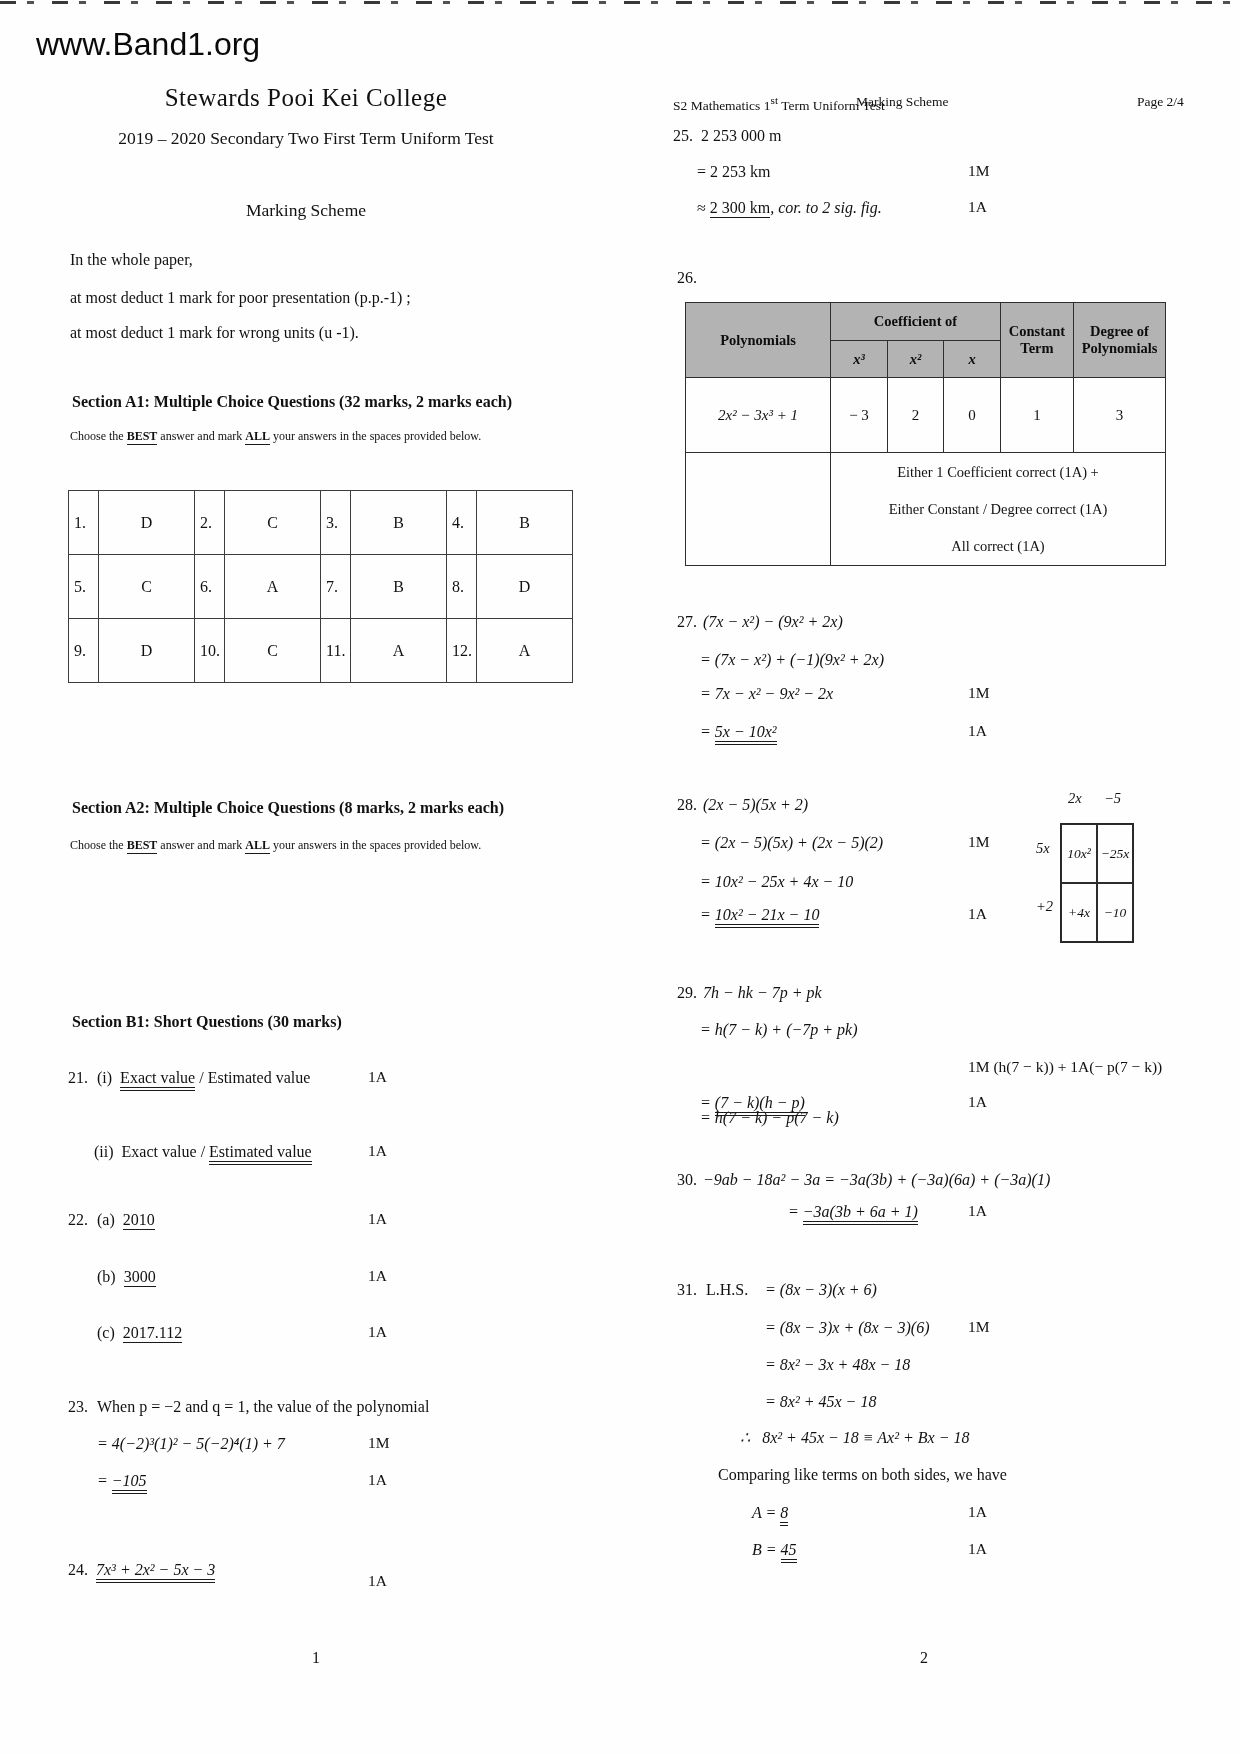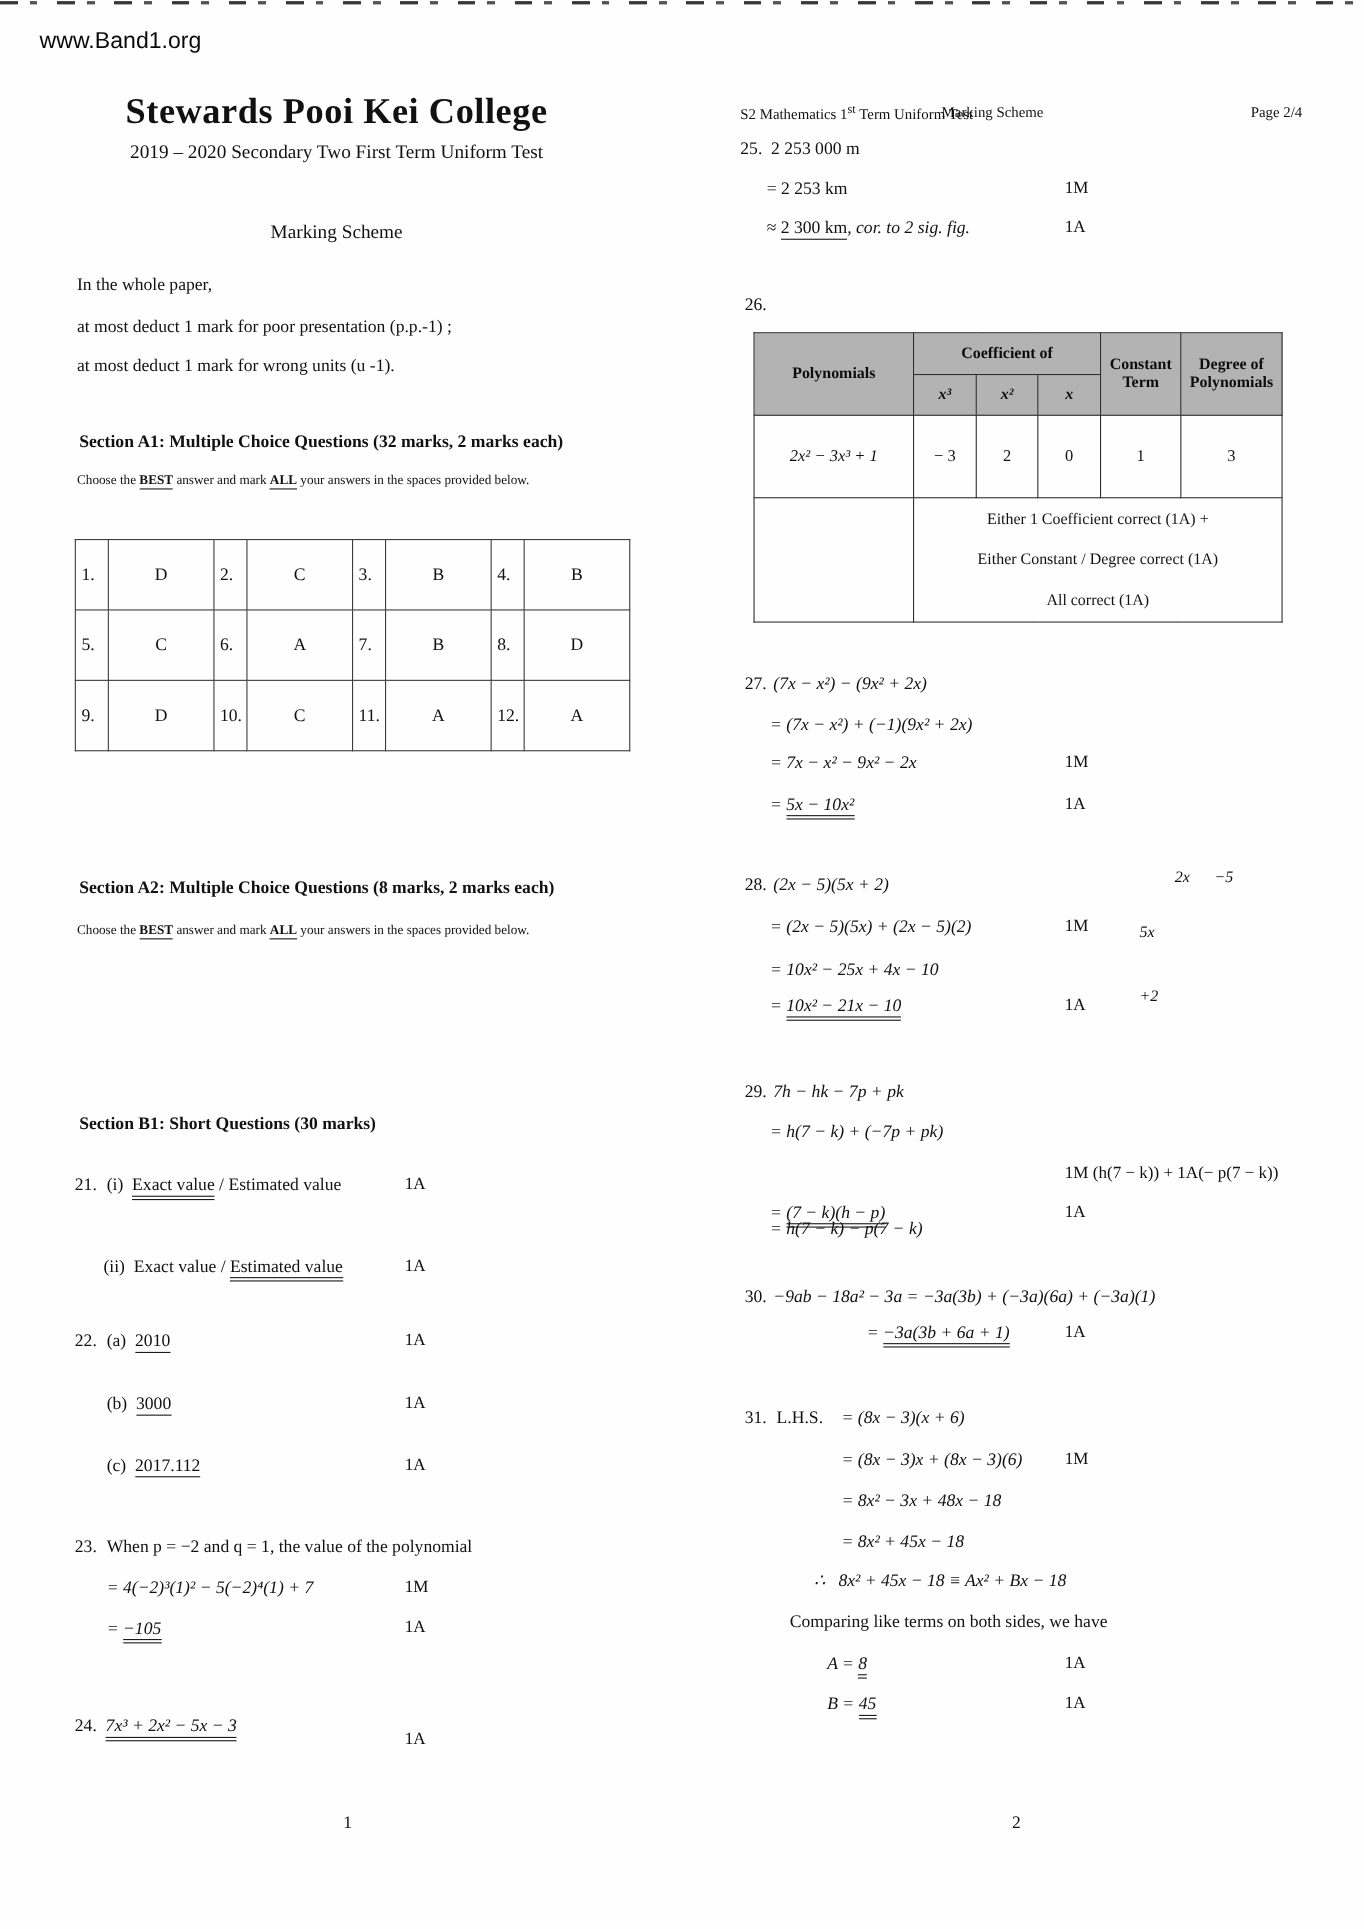--- a/index.html
+++ b/index.html
@@ -5,31 +5,31 @@
   html,body{margin:0;padding:0;background:#ffffff;}
   #page{
     position:relative; width:1240px; height:1754px; background:#fefefe;
     font-family:"Liberation Serif", serif; color:#111; overflow:hidden;
   }
   .topdash{
     position:absolute; top:1px; left:0; width:1240px; height:3px;
     background:repeating-linear-gradient(90deg,#151515 0 16px, transparent 16px 27px, #333 27px 34px, transparent 34px 52px);
     opacity:.85;
   }
-  .wm{position:absolute; font-family:"Liberation Sans", sans-serif; font-size:21px; color:#0a0a0a;}
+  .wm{position:absolute; font-family:"Liberation Sans", sans-serif; font-size:32px; color:#0a0a0a;}
   .center-block{position:absolute; left:0; width:612px; text-align:center;}
   .ln{position:absolute; white-space:nowrap; font-size:16px; line-height:1.2;}
   .sm{font-size:12px;text-align:center;}
   .b{font-weight:bold;}
   .it{font-style:italic;}
   .m{font-style:italic;}
   .mark{position:absolute; white-space:nowrap; font-size:15.5px;}
   .u1{border-bottom:1.6px solid #1a1a1a; padding-bottom:1px;}
   .u2{border-bottom:4px double #1a1a1a; padding-bottom:1px;}
-  .title{font-size:33px; font-weight:bold; letter-spacing:.5px;}
+  .title{font-size:25px; font-weight:normal; letter-spacing:.5px;}
   .sub{font-size:17.5px;}
   .heading{font-weight:bold; font-size:16px;}
   .pghdr{font-size:13.5px;}
   
   table.mc{position:absolute; border-collapse:collapse; table-layout:fixed;}
   table.mc td{border:1.3px solid #3c3c3c; font-size:16px; text-align:center; padding:0;}
   table.mc td.n{text-align:left; padding-left:5px;}
   
   table.poly{position:absolute; border-collapse:collapse; table-layout:fixed;}
   table.poly th, table.poly td{border:1.3px solid #2e2e2e; padding:0; text-align:center;}
@@ -202,20 +202,26 @@
   <div class="ln m" style="top:833px;left:700px;">= (2x − 5)(5x) + (2x − 5)(2)</div>
   <div class="mark" style="top:833px;left:968px;">1M</div>
   <div class="ln m" style="top:872px;left:700px;">= 10x² − 25x + 4x − 10</div>
   <div class="ln m" style="top:905px;left:700px;"><span>= </span><span class="u2">10x² − 21x − 10</span></div>
   <div class="mark" style="top:905px;left:968px;">1A</div>
 
   <div class="glabel" style="top:790px;left:1068px;">2x</div>
   <div class="glabel" style="top:790px;left:1104px;">−5</div>
   <div class="glabel" style="top:840px;left:1036px;">5x</div>
   <div class="glabel" style="top:898px;left:1036px;">+2</div>
+  <div class="grid" style="top:823px;left:1060px;width:72px;height:118px;">
+    <div class="gc">10x²</div>
+    <div class="gc">−25x</div>
+    <div class="gc">+4x</div>
+    <div class="gc">−10</div>
+  </div>
 
   <div class="ln" style="top:983px;left:677px;">29.</div>
   <div class="ln m" style="top:983px;left:703px;">7h − hk − 7p + pk</div>
   <div class="ln m" style="top:1020px;left:700px;">= h(7 − k) + (−7p + pk)</div>
   <div class="ln m" style="top:1108px;left:700px;">= h(7 − k) − p(7 − k)</div>
   <div class="mark" style="top:1058px;left:968px;">1M (h(7 − k)) + 1A(− p(7 − k))</div>
   <div class="ln m" style="top:1093px;left:700px;"><span>= </span><span class="u2">(7 − k)(h − p)</span></div>
   <div class="mark" style="top:1093px;left:968px;">1A</div>
 
   <div class="ln" style="top:1170px;left:677px;">30.</div>

